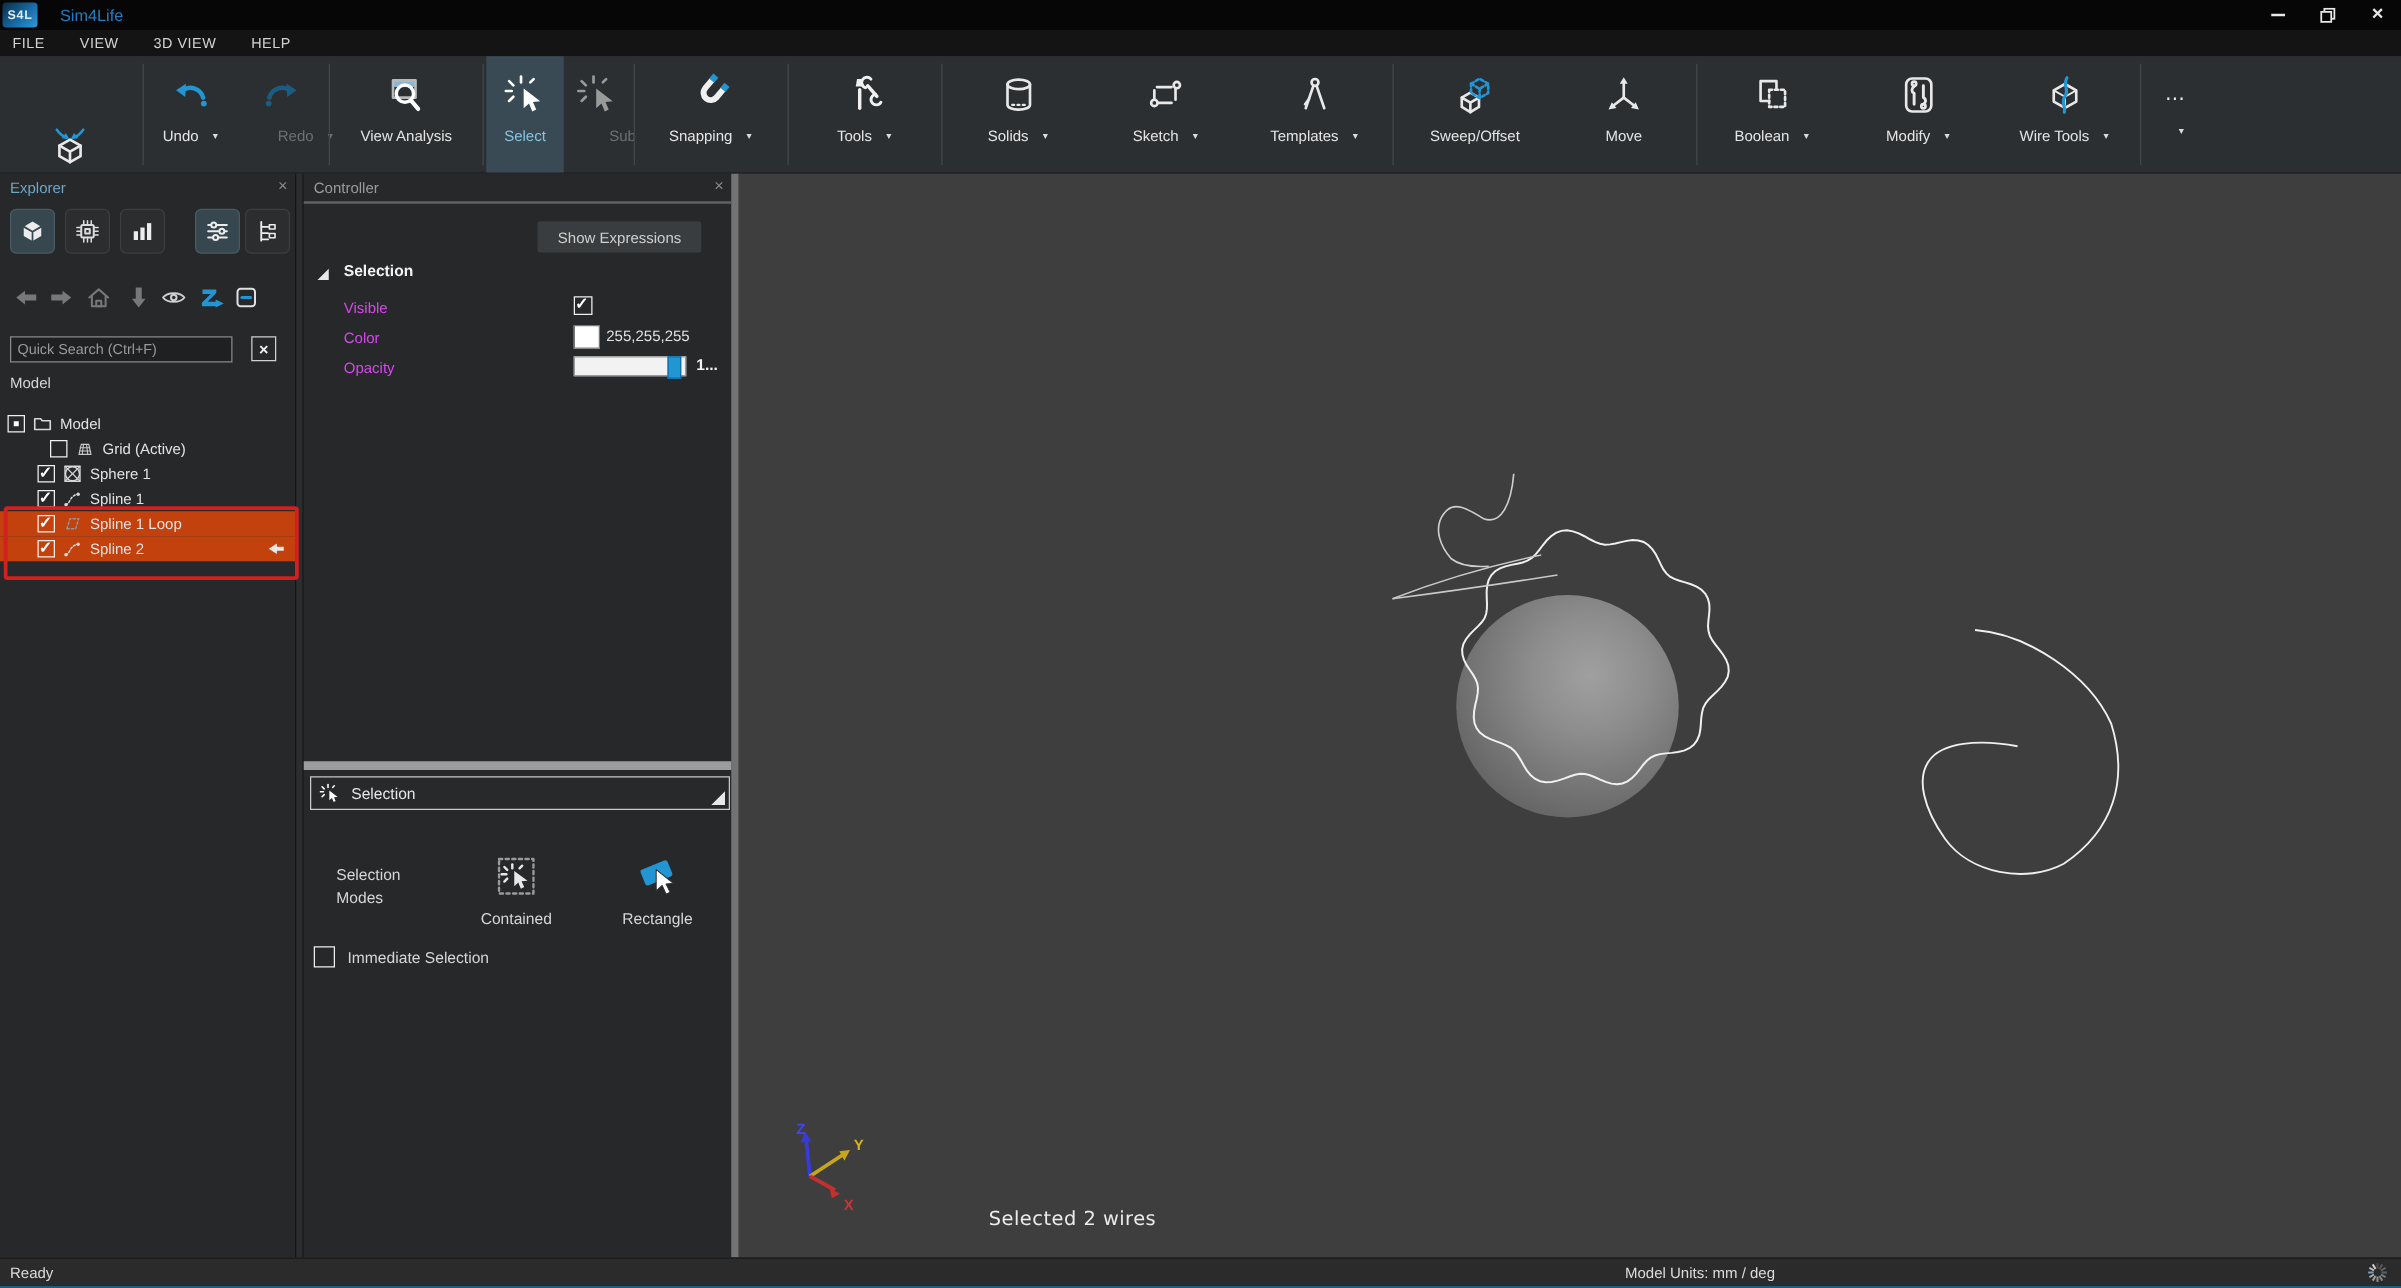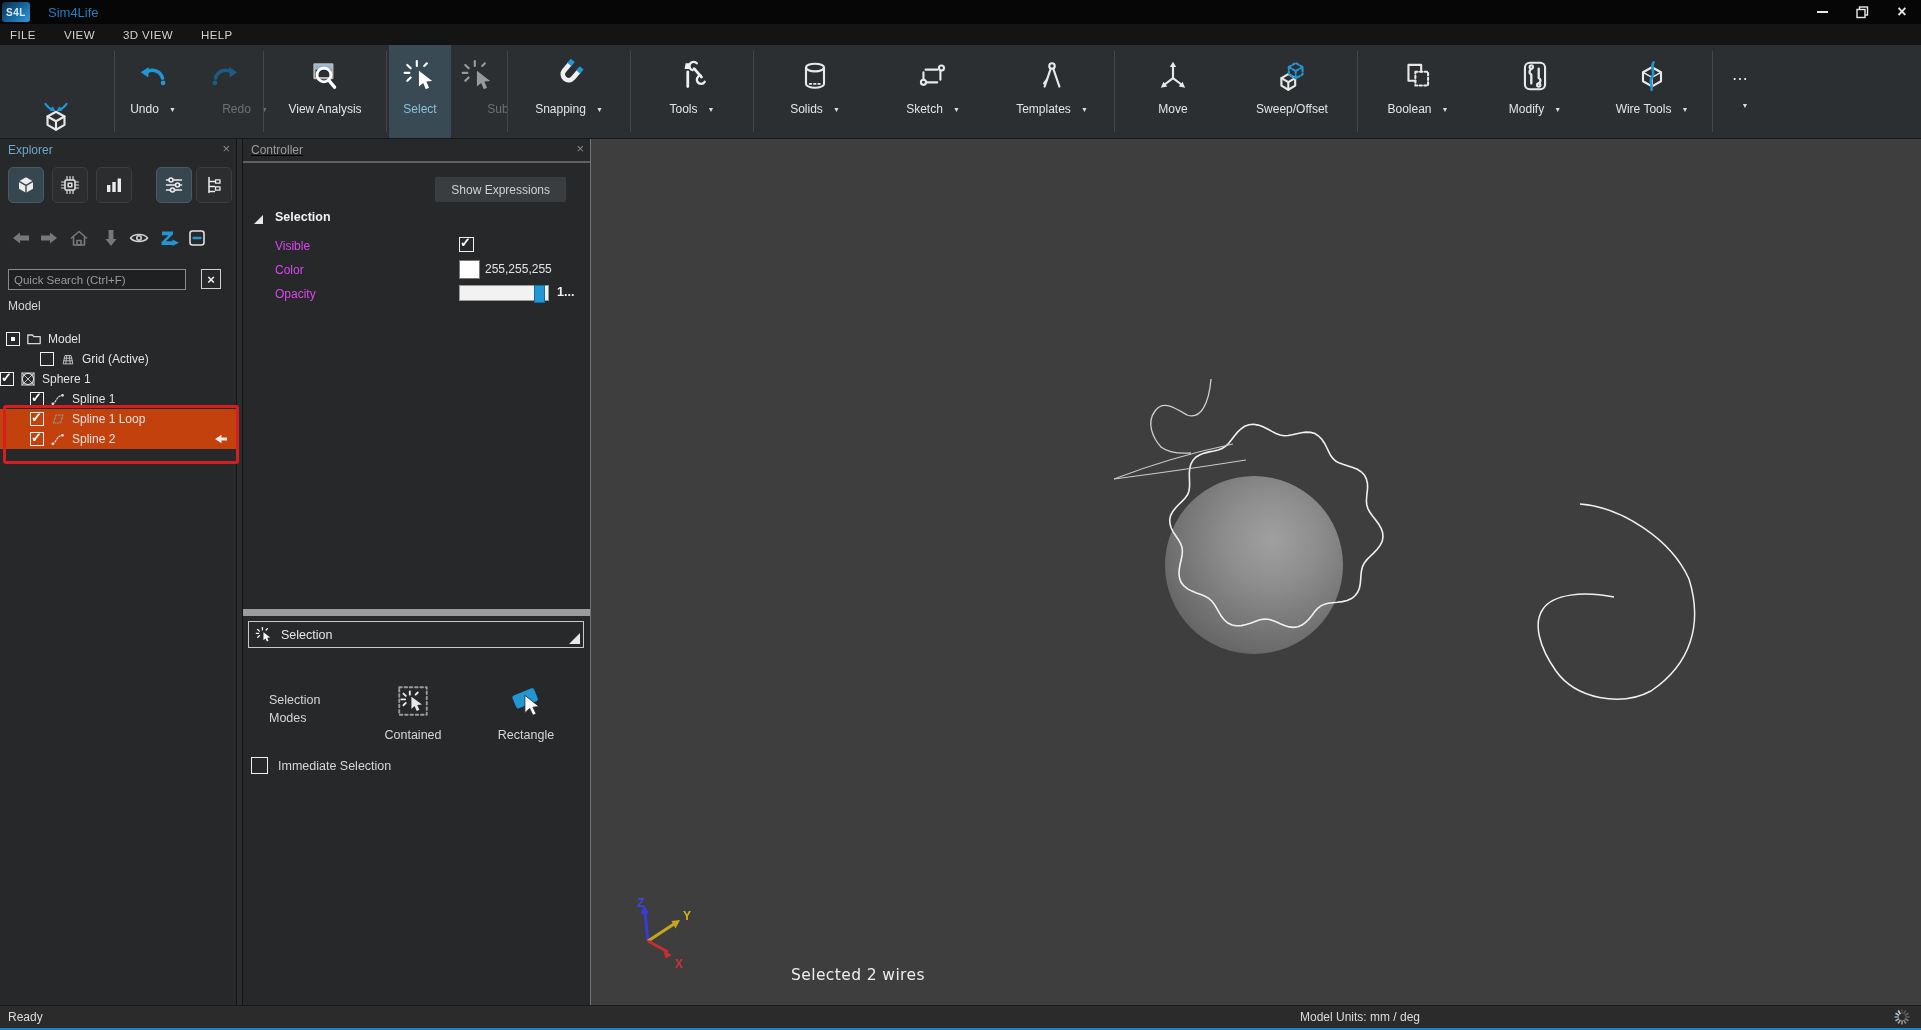--- a/index.html
+++ b/index.html
@@ -62,21 +62,21 @@
   .cbx{width:14px;height:14px;border:1.5px solid #f0f0f0;box-sizing:border-box;position:relative;flex:none;background:transparent;}
   .cbx.checked::after{content:"✓";position:absolute;left:0px;top:-3px;font-size:13px;font-weight:bold;color:#ffffff;}
   .cbx.partial::after{content:"";position:absolute;left:4px;top:4px;width:4px;height:4px;background:#ffffff;}
   .tree-ic{width:16px;height:16px;flex:none;display:flex;align-items:center;justify-content:center;}
   .row-badge{position:absolute;right:8px;top:2px;width:16px;height:16px;}
   .annotation-box{position:absolute;left:3px;top:266px;width:230px;height:53px;
     border:3.5px solid #d21f1f;border-radius:3px;pointer-events:none;z-index:5;}
 
   .vsplit{width:5px;background:#2b2d2f;border-right:1px solid #141414;flex:none;}
 
-  .controller{width:348px;border-right:1px solid #737373;text-decoration:underline;}
+  .controller{width:348px;border-right:6px solid #737373;}
   .ctl-line{position:absolute;left:0;top:22px;width:100%;height:2px;background:#5f6163;}
   .showexp{position:absolute;right:24px;top:38px;height:25px;background:#3a3d3f;color:#cfcfcf;
     font-size:12px;display:flex;align-items:center;padding:0 16px;border-radius:2px;}
   .sec-tri{position:absolute;left:11px;top:76px;width:0;height:0;
     border-left:9px solid transparent;border-bottom:9px solid #e8e8e8;}
   .sec-title{position:absolute;left:32px;top:71px;font-size:12.5px;font-weight:bold;color:#f2f2f2;}
   .ctl-label{position:absolute;left:32px;font-size:12px;color:#d946ef;}
   .ctl-cbx{position:absolute;left:216px;width:15px;height:15px;}
   .swatch{position:absolute;left:216px;top:121px;width:19px;height:17px;background:#ffffff;border:1px solid #777;}
   .swatch-val{position:absolute;left:242px;top:123px;font-size:12px;color:#e2e2e2;}
@@ -325,52 +325,52 @@
               <line x1="12.5" y1="20" x2="9.5" y2="24"></line>
             </g>
           </svg>
         </div>
         <div class="tb-label">
           <span>Templates</span>
           <span class="dd">▼</span>
         </div>
       </div>
       <div class="tb-sep"></div>
+      <div class="tb-btn" style="width: 126px;">
+        <div class="tb-icon">
+          <svg width="36" height="36" viewBox="0 0 34 34">
+            <g fill="none" stroke="#e8e8e8" stroke-width="2" stroke-linecap="round" stroke-linejoin="round">
+              <path d="M7 19l6.5-3.8 6.5 3.8v7L13.5 30 7 26z"></path>
+              <path d="M7 19l6.5 3.8L20 19M13.5 22.8V30"></path>
+              <g stroke="#2196d3" stroke-dasharray="2.2 2">
+                <path d="M14 8.5L20.5 4.7 27 8.5v7l-6.5 3.8-6.5-3.8z"></path>
+                <path d="M14 8.5l6.5 3.8L27 8.5M20.5 12.3v7"></path>
+              </g>
+            </g>
+          </svg>
+        </div>
+        <div class="tb-label">
+          <span>Sweep/Offset</span>
+        </div>
+      </div>
       <div class="tb-btn" style="width: 112px;">
         <div class="tb-icon">
           <svg width="36" height="36" viewBox="0 0 34 34">
             <g fill="none" stroke="#e8e8e8" stroke-width="2" stroke-linecap="round" stroke-linejoin="round">
               <line x1="17" y1="19" x2="17" y2="7"></line>
               <polygon fill="#e8e8e8" stroke="none" points="17,3.5 14,8.5 20,8.5"></polygon>
               <line x1="17" y1="19" x2="8.5" y2="25.5"></line>
               <polygon fill="#e8e8e8" stroke="none" points="5.5,28 11.5,26.8 8,22.5"></polygon>
               <line x1="17" y1="19" x2="25.5" y2="25.5"></line>
               <polygon fill="#e8e8e8" stroke="none" points="28.5,28 22.5,26.8 26,22.5"></polygon>
             </g>
           </svg>
         </div>
         <div class="tb-label">
           <span>Move</span>
-        </div>
-      </div>
-      <div class="tb-btn" style="width: 126px;">
-        <div class="tb-icon">
-          <svg width="36" height="36" viewBox="0 0 34 34">
-            <g fill="none" stroke="#e8e8e8" stroke-width="2" stroke-linecap="round" stroke-linejoin="round">
-              <path d="M7 19l6.5-3.8 6.5 3.8v7L13.5 30 7 26z"></path>
-              <path d="M7 19l6.5 3.8L20 19M13.5 22.8V30"></path>
-              <g stroke="#2196d3" stroke-dasharray="2.2 2">
-                <path d="M14 8.5L20.5 4.7 27 8.5v7l-6.5 3.8-6.5-3.8z"></path>
-                <path d="M14 8.5l6.5 3.8L27 8.5M20.5 12.3v7"></path>
-              </g>
-            </g>
-          </svg>
-        </div>
-        <div class="tb-label">
-          <span>Sweep/Offset</span>
         </div>
       </div>
       <div class="tb-sep"></div>
       <div class="tb-btn" style="width: 116px;">
         <div class="tb-icon">
           <svg width="36" height="36" viewBox="0 0 34 34">
             <g fill="none" stroke="#e8e8e8" stroke-width="2" stroke-linecap="round" stroke-linejoin="round">
               <path d="M20 13V6.5H8v15h6.5"></path>
               <rect x="14.5" y="13" width="12" height="13" stroke-dasharray="2.2 2.2"></rect>
             </g>
@@ -578,21 +578,21 @@
                 <g fill="none" stroke="#d8d8d8" stroke-width="1.3" stroke-linecap="round" stroke-linejoin="round">
                   <g stroke="#c8c8c8" stroke-width="0.9" fill="none">
                     <path d="M3.2 12.5L5 4.5h6l1.8 8z"></path>
                     <path d="M3.6 9.8h8.8M4.1 7.2h7.8M6.8 4.5l-1 8M9.2 4.5l1 8"></path>
                   </g>
                 </g>
               </svg>
             </span>
             <span class="lbl">Grid (Active)</span>
           </div>
-          <div class="tree-row" style="">
+          <div class="tree-row" style="padding-left: 30px;">
             <div class="cbx checked"></div>
             <span class="tree-ic">
               <svg width="16" height="16" viewBox="0 0 16 16">
                 <g fill="none" stroke="#d8d8d8" stroke-width="1.3" stroke-linecap="round" stroke-linejoin="round">
                   <rect x="2" y="2" width="12" height="12" stroke-width="1.1"></rect>
                   <line x1="2" y1="2" x2="14" y2="14" stroke-width="0.9"></line>
                   <line x1="14" y1="2" x2="2" y2="14" stroke-width="0.9"></line>
                   <circle cx="8" cy="8" r="5.6" stroke-width="1.1"></circle>
                 </g>
               </svg>

